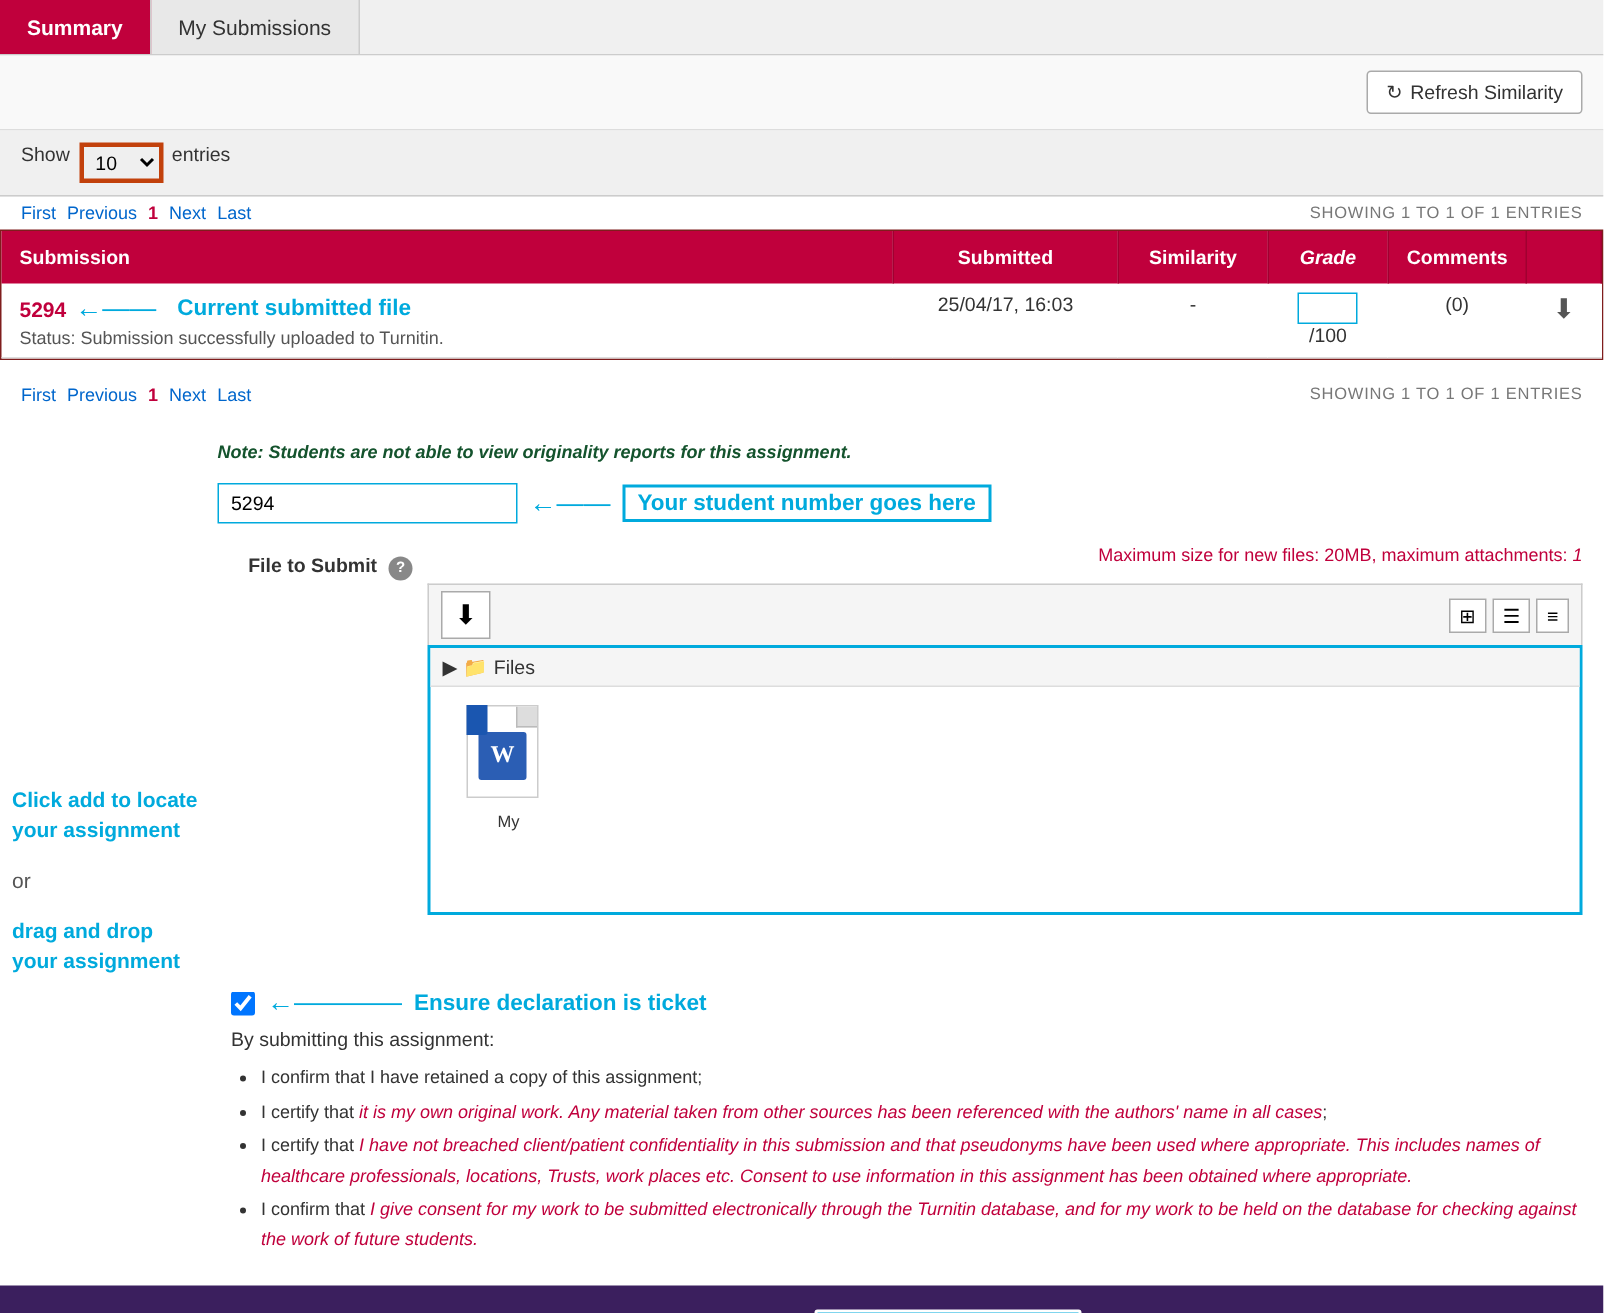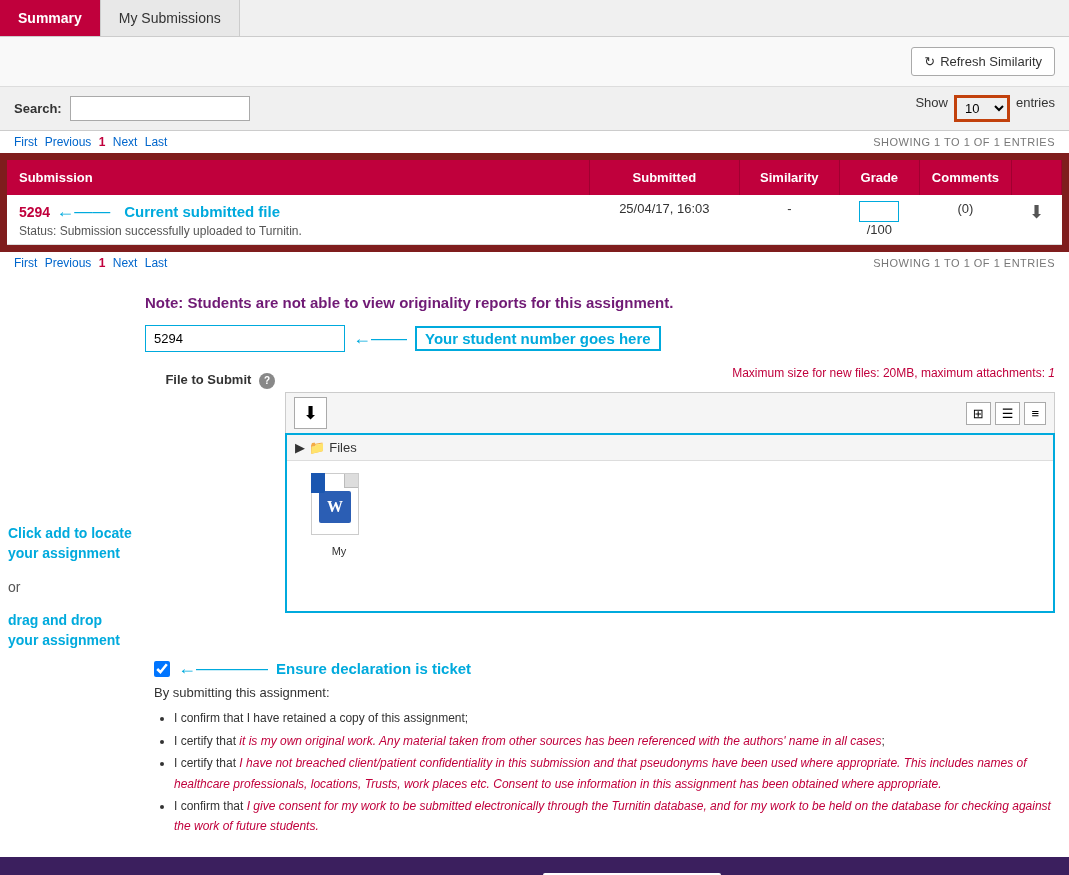--- a/index.html
+++ b/index.html
@@ -23,35 +23,35 @@
     .show-right { display: flex; align-items: flex-start; gap: 6px; font-size: 13px; }
     .entries-select { border: 3px solid #c2410c; padding: 2px 4px; font-size: 13px; }
 
     
     .pagination { display: flex; align-items: center; justify-content: space-between; padding: 4px 14px; font-size: 12px; color: #555; }
     .pagination-links a { color: #0066cc; text-decoration: none; margin-right: 4px; }
     .pagination-links .current-page { color: #c0003c; font-weight: bold; margin-right: 4px; }
     .pagination-info { font-size: 11px; color: #777; letter-spacing: 0.5px; }
 
     
-    .table-container { border: 7px solid #7f1d1d; margin: 0 0 0 0; }
+    .table-container { border: 1px solid #7f1d1d; margin: 0 0 12px 0; }
     table { width: 100%; border-collapse: collapse; }
     thead tr { background: #c0003c; color: #fff; }
     thead th { padding: 10px 12px; text-align: center; font-size: 13px; font-weight: bold; border-right: 1px solid #a00030; }
     thead th.submission-col { text-align: left; }
     tbody tr { border-bottom: 1px solid #ddd; }
     tbody td { padding: 6px 12px; text-align: center; vertical-align: top; font-size: 13px; }
     tbody td.submission-col { text-align: left; }
     .submission-id { color: #c0003c; font-weight: bold; font-size: 14px; }
     .annotation-arrow { color: #00aadd; font-size: 13px; }
     .annotation-text { color: #00aadd; font-weight: bold; font-size: 15px; margin-left: 8px; }
     .status-text { color: #555; font-size: 12px; margin-top: 2px; }
     .grade-box { border: 1px solid #00aadd; display: inline-block; padding: 2px 6px; min-width: 40px; text-align: right; }
     .icon-download { font-size: 18px; cursor: pointer; color: #555; }
-    .note-text { color: #701a75; font-size: 15px; margin-bottom: 14px; }
+    .note-text { color: #14532d; font-size: 12px; margin-bottom: 14px; font-style: italic; }
     .note-text span { font-weight: bold; }
     .form-row { display: flex; align-items: center; margin-bottom: 14px; }
     .form-label { width: 140px; text-align: right; padding-right: 10px; font-weight: bold; font-size: 13px; }
     .required-star { color: #c0003c; }
     .help-icon { display: inline-flex; align-items: center; justify-content: center; width: 16px; height: 16px; background: #888; color: #fff; border-radius: 50%; font-size: 10px; cursor: pointer; margin-left: 4px; }
     .title-input { border: 1px solid #00aadd; padding: 5px 8px; width: 200px; font-size: 13px; }
     .annotation-box { border: 2px solid #00aadd; padding: 2px 8px; font-weight: bold; font-size: 15px; color: #00aadd; }
 
     
     .file-upload-row { display: flex; align-items: flex-start; margin-bottom: 10px; }
@@ -91,24 +91,20 @@
 </div>
 
 <div class="toolbar">
   <button class="refresh-btn">
     <span>↻</span>
     <span>Refresh Similarity</span>
   </button>
 </div>
 
 <div class="search-bar">
-  <div class="search-left">
-    <label class="search-label">Search:</label>
-    <input class="search-input" type="text" placeholder="" style="">
-  </div>
   <div class="show-right">
     <span>Show</span>
     <select class="entries-select">
       <option>10</option>
       <option>25</option>
       <option>50</option>
       <option>100</option>
     </select>
     <span>entries</span>
   </div>
@@ -125,21 +121,21 @@
   <div class="pagination-info">SHOWING 1 TO 1 OF 1 ENTRIES</div>
 </div>
 
 <div class="table-container">
   <table>
     <thead>
       <tr>
         <th class="submission-col">Submission</th>
         <th style="width:150px;">Submitted</th>
         <th style="width:100px;">Similarity</th>
-        <th style="width:80px;">Grade</th>
+        <th style="width:80px;font-style:italic;">Grade</th>
         <th style="width:90px;">Comments</th>
         <th style="width:50px;"></th>
       </tr>
     </thead>
     <tbody>
       <tr>
         <td class="submission-col">
           <div style="display:flex; align-items:center; gap:6px;">
             <span class="submission-id">5294</span>
             <span class="annotation-arrow" style="color:#00aadd; font-size:18px;">←——</span>

